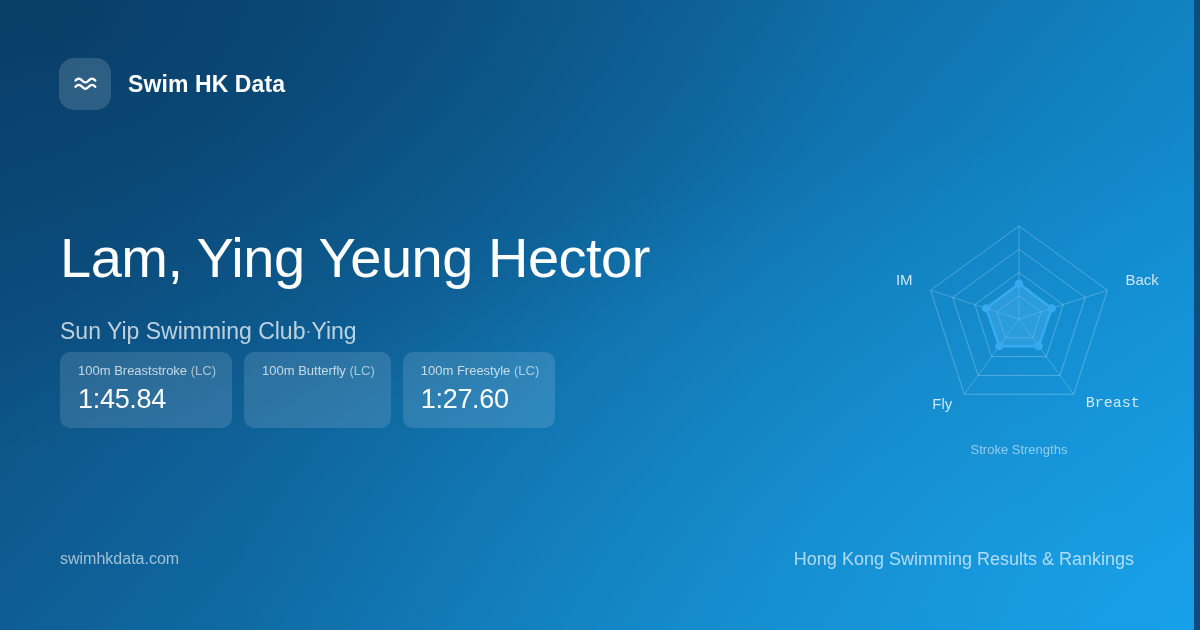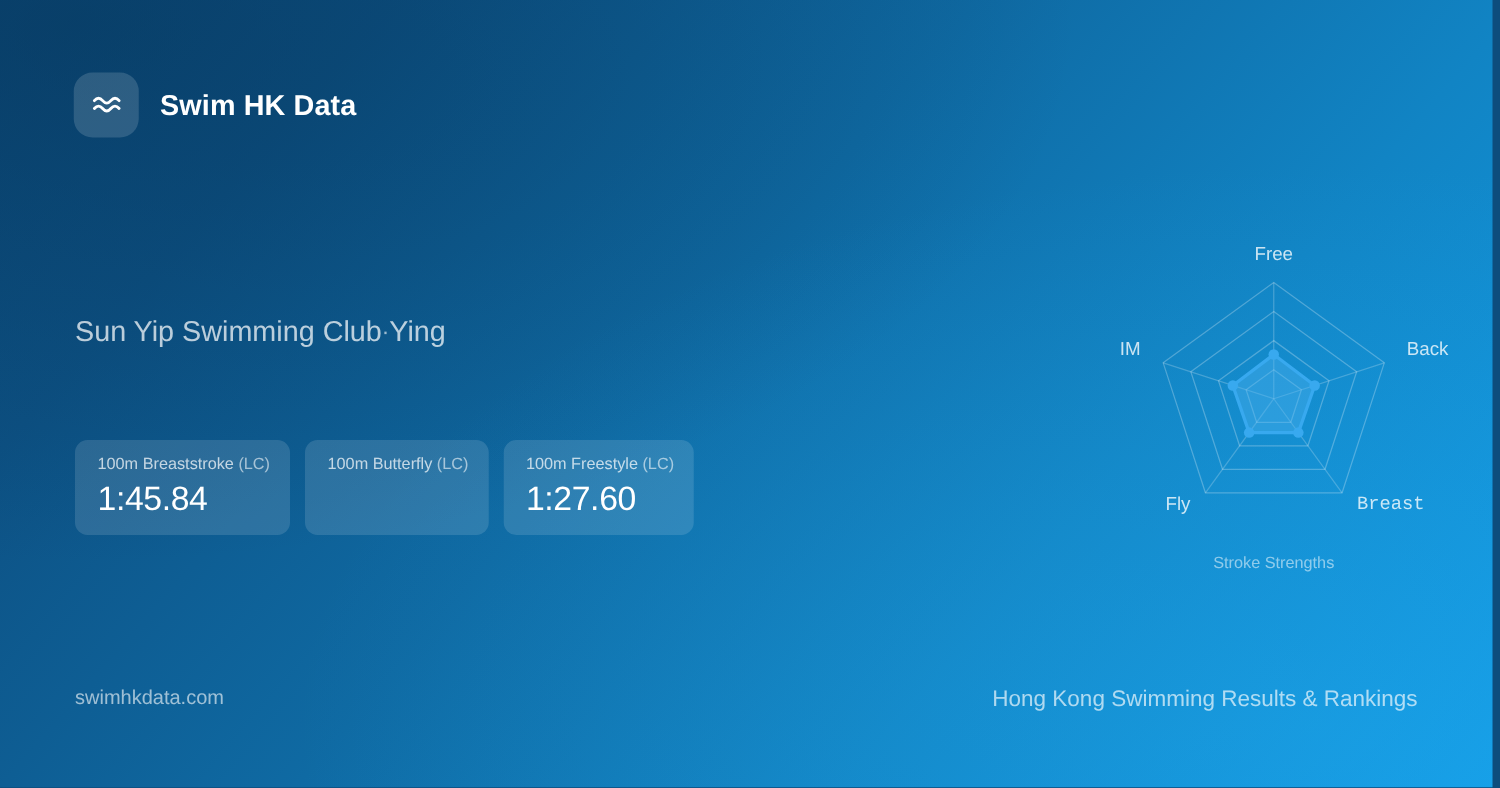--- a/index.html
+++ b/index.html
@@ -192,20 +192,21 @@
         <svg width="28" height="28" viewBox="0 0 28 28" fill="none">
           <path d="M4.5 10.5c2.2-2.6 4.4-2.6 6.6 0s4.4 2.6 6.6 0 4.4-2.6 6.6 0" stroke="#ffffff" stroke-width="2.3" stroke-linecap="round" stroke-linejoin="round"></path>
           <path d="M4.5 16.8c2.2-2.6 4.4-2.6 6.6 0s4.4 2.6 6.6 0 4.4-2.6 6.6 0" stroke="#ffffff" stroke-width="2.3" stroke-linecap="round" stroke-linejoin="round"></path>
         </svg>
       </span>
     </div>
     <div class="brand-name">Swim HK Data</div>
   </div>
 
   <div class="athlete">
+    <div class="athlete-name">Lam, Ying Yeung Hector</div>
     <div class="athlete-meta">
       <span>Sun Yip Swimming Club</span>
       <span class="meta-dot">·</span>
       <span>Ying</span>
     </div>
   </div>
 
   <div class="stats">
     <div class="stat-card">
       <div class="stat-label">
@@ -247,21 +248,20 @@
       <polygon id="radar-series" fill="#4cb3f0" fill-opacity="0.42" stroke="#38a9ef" stroke-width="2.6" stroke-linejoin="round" points="150.00,113.66 182.73,138.37 169.68,176.09 130.32,176.09 117.27,138.37"></polygon>
       <g id="radar-points">
           <circle cx="150.00" cy="113.66" r="4.2" fill="#38a9ef"></circle>
           <circle cx="182.73" cy="138.37" r="4.2" fill="#38a9ef"></circle>
           <circle cx="169.68" cy="176.09" r="4.2" fill="#38a9ef"></circle>
           <circle cx="130.32" cy="176.09" r="4.2" fill="#38a9ef"></circle>
           <circle cx="117.27" cy="138.37" r="4.2" fill="#38a9ef"></circle>
         </g>
     </svg>
 
-    <div class="radar-axis-label" id="lbl-free" style="top: 25px; left: 0px; width: 300px; text-align: center;">Free</div>
     <div class="radar-axis-label" id="lbl-back" style="top: 101.261px; left: 256.448px;">Back</div>
     <div class="radar-axis-label" id="lbl-breast" style="top: 225.239px; left: 216.664px; font-family: Liberation Mono, monospace;">Breast</div>
     <div class="radar-axis-label" id="lbl-fly" style="top: 225.239px; right: 216.664px; text-align: center;">Fly</div>
     <div class="radar-axis-label" id="lbl-im" style="top: 101.261px; right: 256.448px; text-align: left;">IM</div>
 
     <div class="radar-caption">Stroke Strengths</div>
   </div>
 
   <div class="footer-left">swimhkdata.com</div>
   <div class="footer-right">Hong Kong Swimming Results &amp; Rankings</div>

